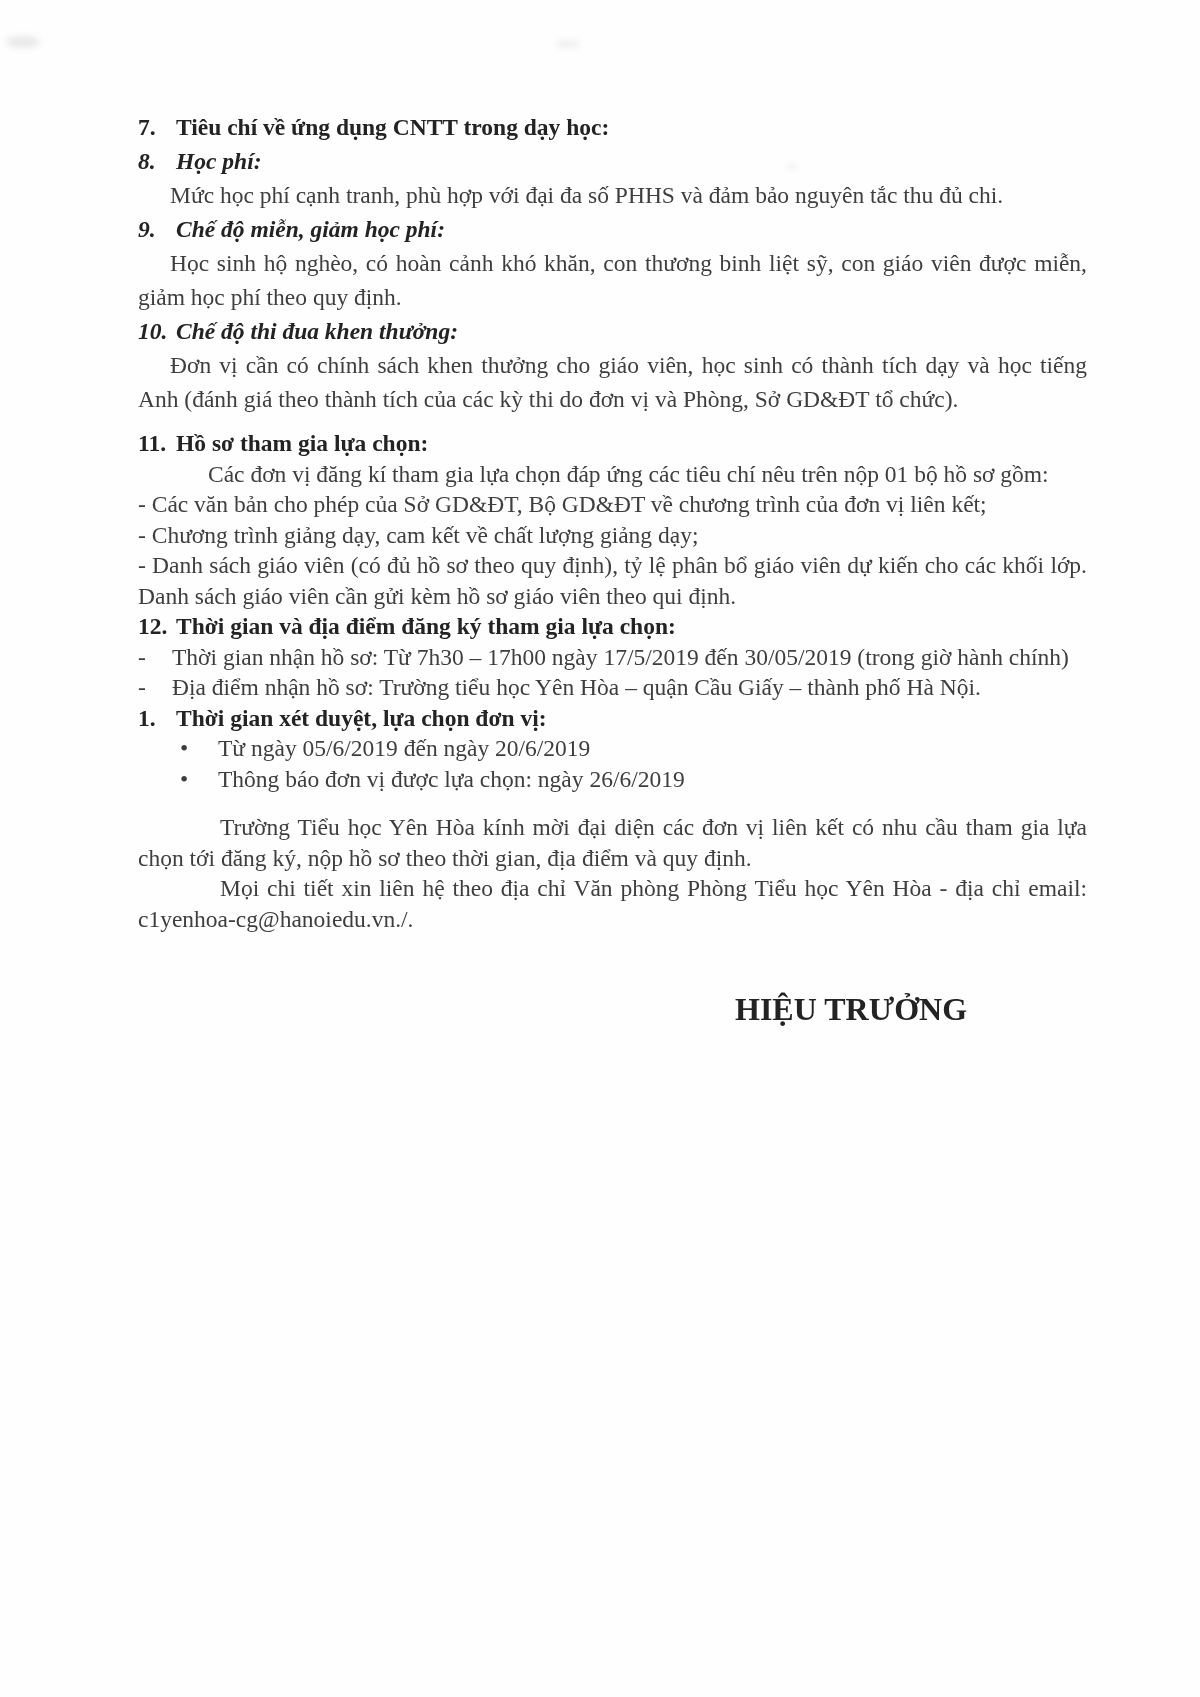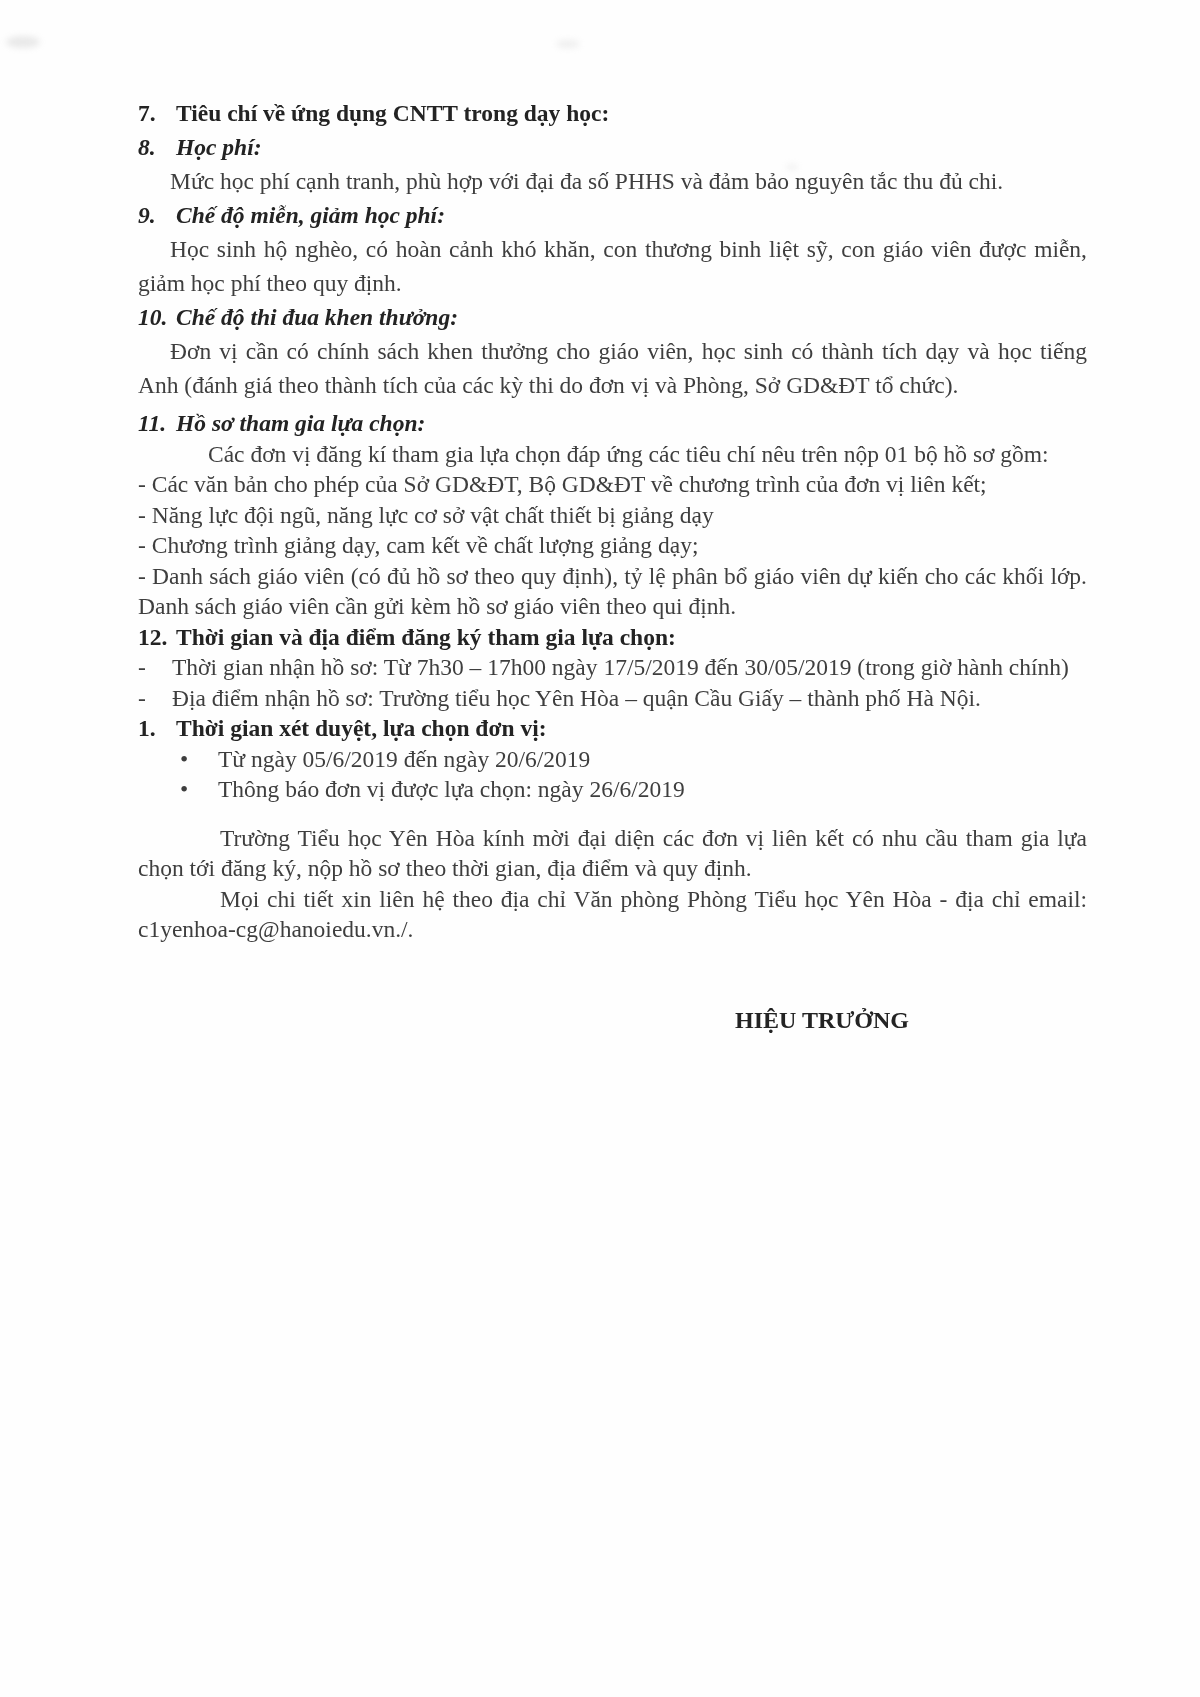--- a/index.html
+++ b/index.html
@@ -7,45 +7,45 @@
     position: relative;
     width: 1200px;
     height: 1697px;
     background: #fefefe;
     overflow: hidden;
     font-family: "Liberation Serif", "DejaVu Serif", serif;
   }
   .content {
     position: absolute;
     left: 138px;
-    top: 96px;
+    top: 110px;
     width: 949px;
     font-size: 23.5px;
     color: #3e3e3e;
   }
   .partA { line-height: 34px; }
   .partB { line-height: 30.5px; }
   p { margin: 0; text-align: justify; }
   .h { font-weight: 700; color: #232323; }
   .h.it { font-style: italic; }
   .num { display: inline-block; min-width: 38px; }
   .indent32 { text-indent: 32px; }
   .indent70 { text-indent: 70px; }
   .indent82 { text-indent: 82px; }
-  .h11gap { margin-top: 6px; font-style: italic; }
+  .h11gap { margin-top: 12px; }
   .dash-box { display: inline-block; width: 34px; }
   .bullet-item { text-align: left; padding-left: 42px; }
   .bullet-box { display: inline-block; width: 38px; text-align: left; }
   .closing { margin-top: 18px; }
   .signature {
     margin-top: 60px;
     padding-left: 597px;
     font-weight: 700;
     color: #232323;
-    font-size: 24px;
+    font-size: 32px;
     white-space: nowrap;
   }
   .smudge {
     position: absolute;
     background: #b9b9b9;
     opacity: 0.3;
     filter: blur(3px);
     border-radius: 50%;
   }
   .smudge.s1 { left: 6px;   top: 36px;  width: 34px; height: 12px; }
@@ -76,21 +76,20 @@
       <p class="h it"><span class="num">10.</span><span>Chế độ thi đua khen thưởng:</span></p>
       <p class="indent32">Đơn vị cần có chính sách khen thưởng cho giáo viên, học sinh có thành tích dạy và học tiếng Anh (đánh giá theo thành tích của các kỳ thi do đơn vị và Phòng, Sở GD&amp;ĐT tổ chức).</p>
 
     </div>
 
     <div class="partB">
 
       <p class="h h11gap"><span class="num">11.</span><span>Hồ sơ tham gia lựa chọn:</span></p>
       <p class="indent70">Các đơn vị đăng kí tham gia lựa chọn đáp ứng các tiêu chí nêu trên nộp 01 bộ hồ sơ gồm:</p>
       <p>- Các văn bản cho phép của Sở GD&amp;ĐT, Bộ GD&amp;ĐT về chương trình của đơn vị liên kết;</p>
-      <p>- Năng lực đội ngũ, năng lực cơ sở vật chất thiết bị giảng dạy</p>
       <p>- Chương trình giảng dạy, cam kết về chất lượng giảng dạy;</p>
       <p>- Danh sách giáo viên (có đủ hồ sơ theo quy định), tỷ lệ phân bổ giáo viên dự kiến cho các khối lớp. Danh sách giáo viên cần gửi kèm hồ sơ giáo viên theo qui định.</p>
 
       <p class="h"><span class="num">12.</span><span>Thời gian và địa điểm đăng ký tham gia lựa chọn:</span></p>
       <p><span class="dash-box">-</span><span>Thời gian nhận hồ sơ: Từ 7h30 – 17h00 ngày 17/5/2019 đến 30/05/2019 (trong giờ hành chính)</span></p>
       <p><span class="dash-box">-</span><span>Địa điểm nhận hồ sơ: Trường tiểu học Yên Hòa – quận Cầu Giấy – thành phố Hà Nội.</span></p>
 
       <p class="h"><span class="num">1.</span><span>Thời gian xét duyệt, lựa chọn đơn vị:</span></p>
       <p class="bullet-item"><span class="bullet-box">•</span><span>Từ ngày 05/6/2019 đến ngày 20/6/2019</span></p>
       <p class="bullet-item"><span class="bullet-box">•</span><span>Thông báo đơn vị được lựa chọn: ngày 26/6/2019</span></p>

